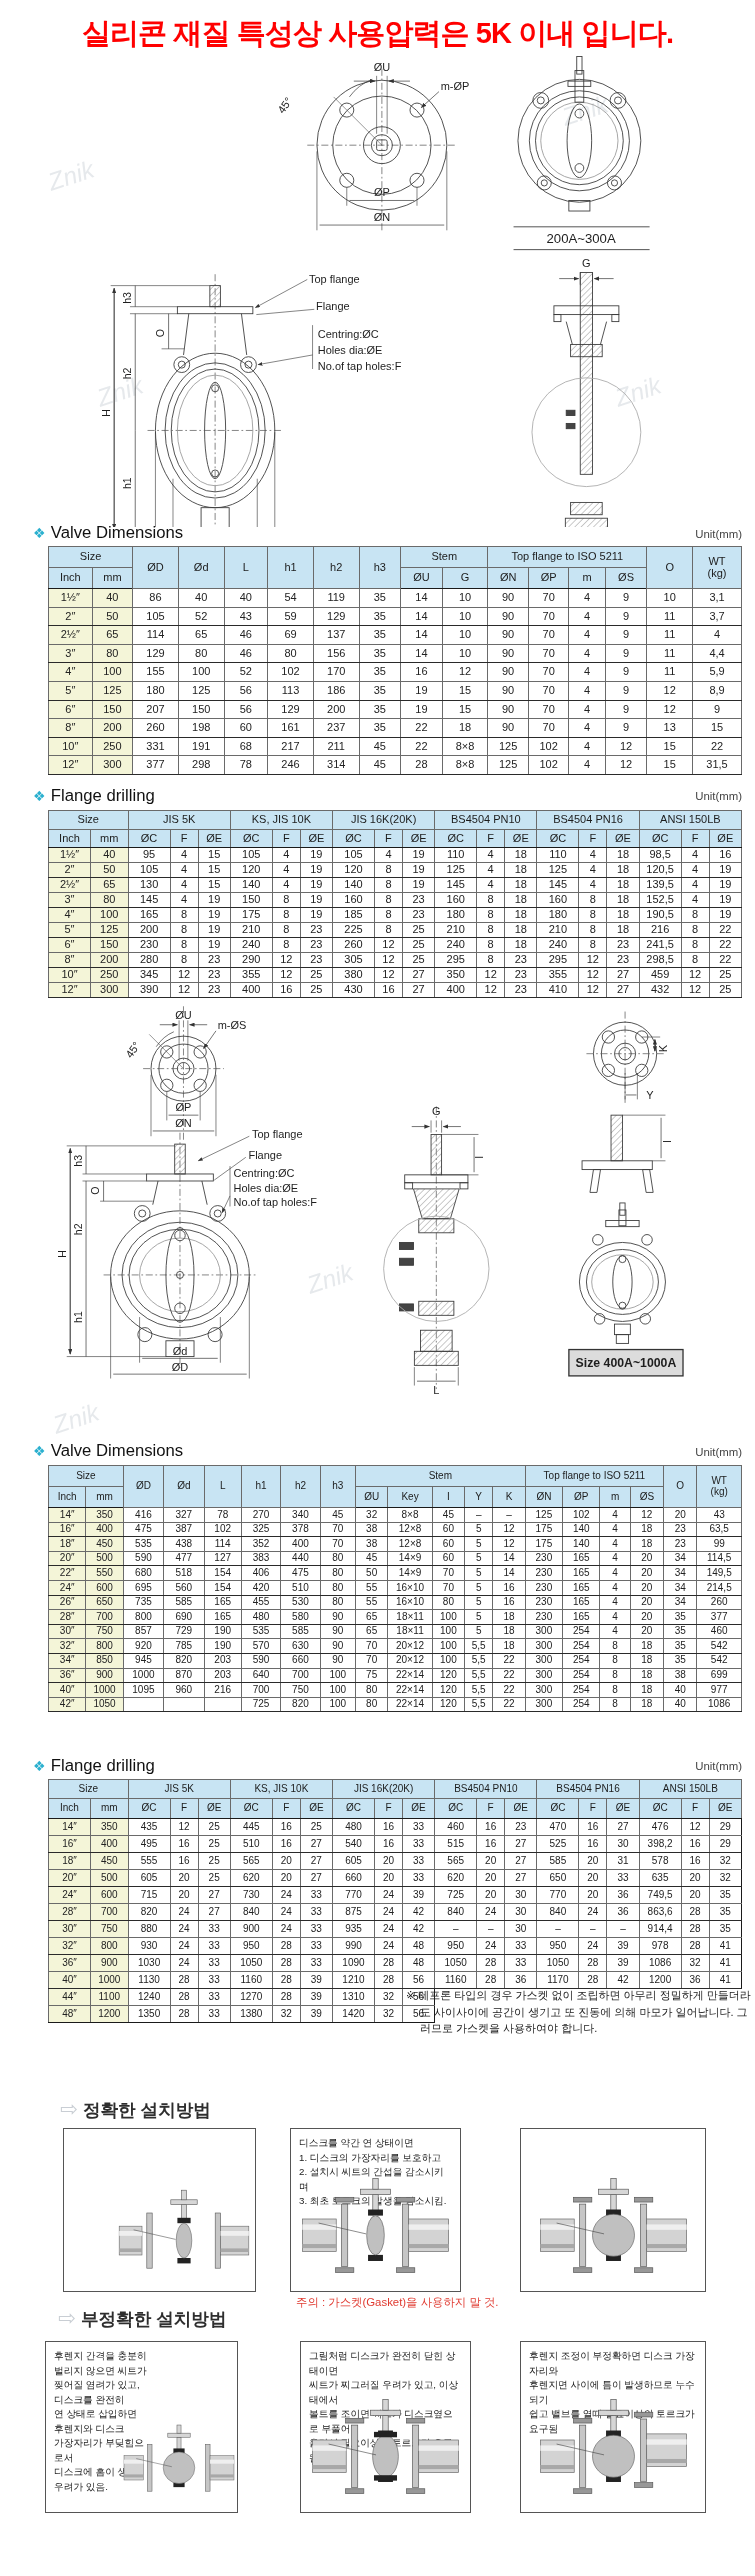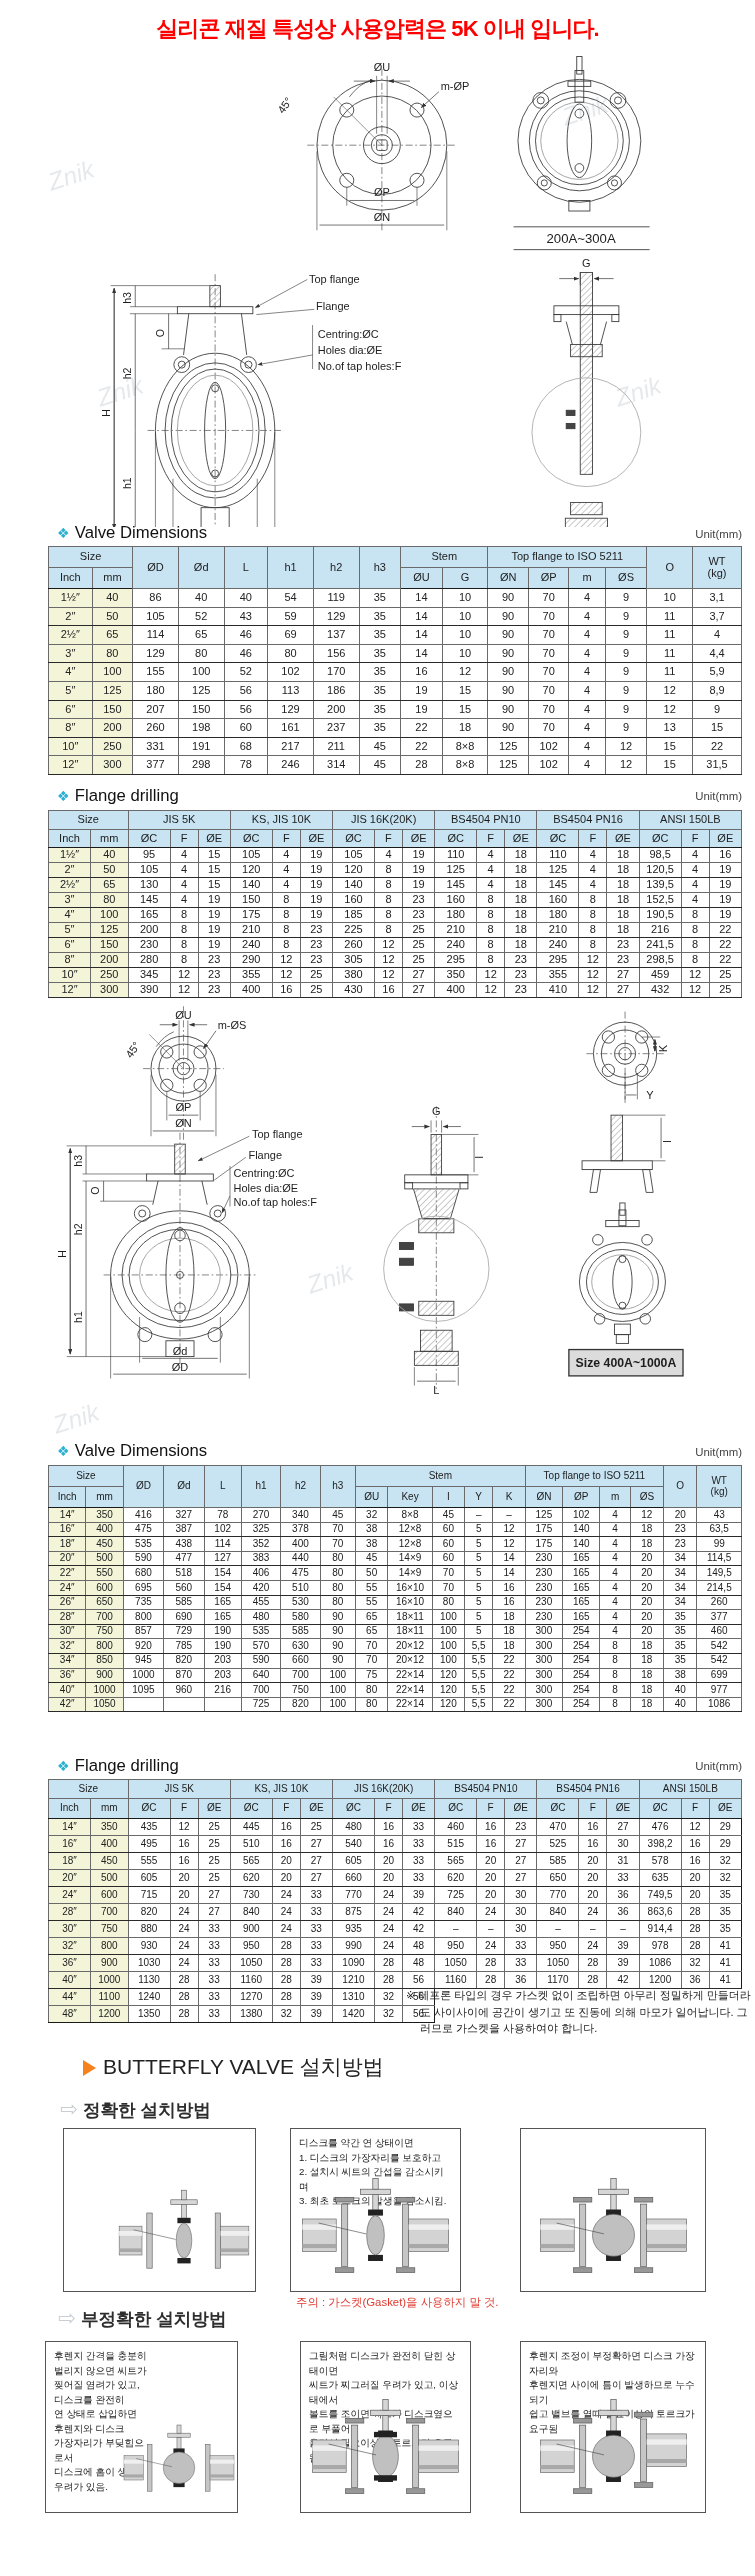--- a/index.html
+++ b/index.html
@@ -1,20 +1,20 @@
 <!DOCTYPE html>
 <html style="font-size:14px"><head>
 <meta charset="utf-8">
 <style>
   html,body{margin:0;padding:0;background:#fff;}
   #page{position:relative;width:755px;height:2576px;background:#fff;overflow:hidden;
         font-family:"Liberation Sans","DejaVu Sans",sans-serif;color:#222;}
   .abs{position:absolute;}
-  .title{top:14px;left:0;width:755px;text-align:center;font-size:22px;font-weight:bold;color:#ff0000;letter-spacing:-0.9px;}
-  .secHead{font-size:16.7px;color:#111;margin-left:24px;}
+  .title{top:14px;left:0;width:755px;text-align:center;font-size:29px;font-weight:bold;color:#ff0000;letter-spacing:-0.9px;}
+  .secHead{font-size:16.7px;color:#111;}
   .secHead .dia{color:#2bb0cf;font-size:14px;margin-right:5.3px;}
   .unit{font-size:11.4px;color:#444;}
   .tblwrap{left:48px;width:694px;}
   table.dtable{border-collapse:collapse;table-layout:fixed;width:100%;border:1.8px solid #1a1a1a;}
   .dtable th,.dtable td{border:0.9px solid #6a6a6a;text-align:center;padding:0;line-height:1.05;
     overflow:hidden;white-space:nowrap;}
   .dtable thead th{background:#c8e4f3;font-weight:normal;font-size:11px;color:#1c1c1c;}
   .dtable thead tr:last-child th{border-bottom:1.3px solid #1a1a1a;}
   .dtable tbody td{font-size:11px;color:#222;background:#fff;}
   .dtable tbody td:nth-child(1),.dtable tbody td:nth-child(2){background:#f4f5d8;}
@@ -1568,23 +1568,20 @@
             <td>1420</td>
             <td>32</td>
             <td style="border-right: 1.8px solid rgb(26, 26, 26);">56</td>
           </tr>
         </tbody>
     </table>
   </div>
 
   <div class="abs note" style="left:406px;top:1987px;width:338px">※ 테프론 타입의 경우 가스켓 없이 조립하면 아무리 정밀하게 만들더라도 사이사이에 공간이 생기고 또 진동에 의해 마모가 일어납니다. 그러므로 가스켓을 사용하여야 합니다.</div>
 
-  <div class="abs bfhead" style="left:83px;top:2053px">
-    <span class="tri"></span><span>BUTTERFLY VALVE 설치방법</span>
-  </div>
 
   <div class="abs subhead" style="left:60px;top:2097px">
     <span class="arr">⇨</span><span>정확한 설치방법</span>
   </div>
 
   <div class="ibox" style="left:63px;top:2128px;width:191px;height:162px">
     <div class="diag" style="right:5.3px;bottom:3.5px;width:132px"><svg viewBox="0 0 220 160" width="100%" xmlns="http://www.w3.org/2000/svg">
           <rect x="2" y="62" width="38" height="48" class="pipe"></rect>
           <rect x="2" y="70" width="38" height="8" fill="#efefef"></rect>
           <rect x="2" y="99" width="38" height="6" fill="#a8a8a8"></rect>

